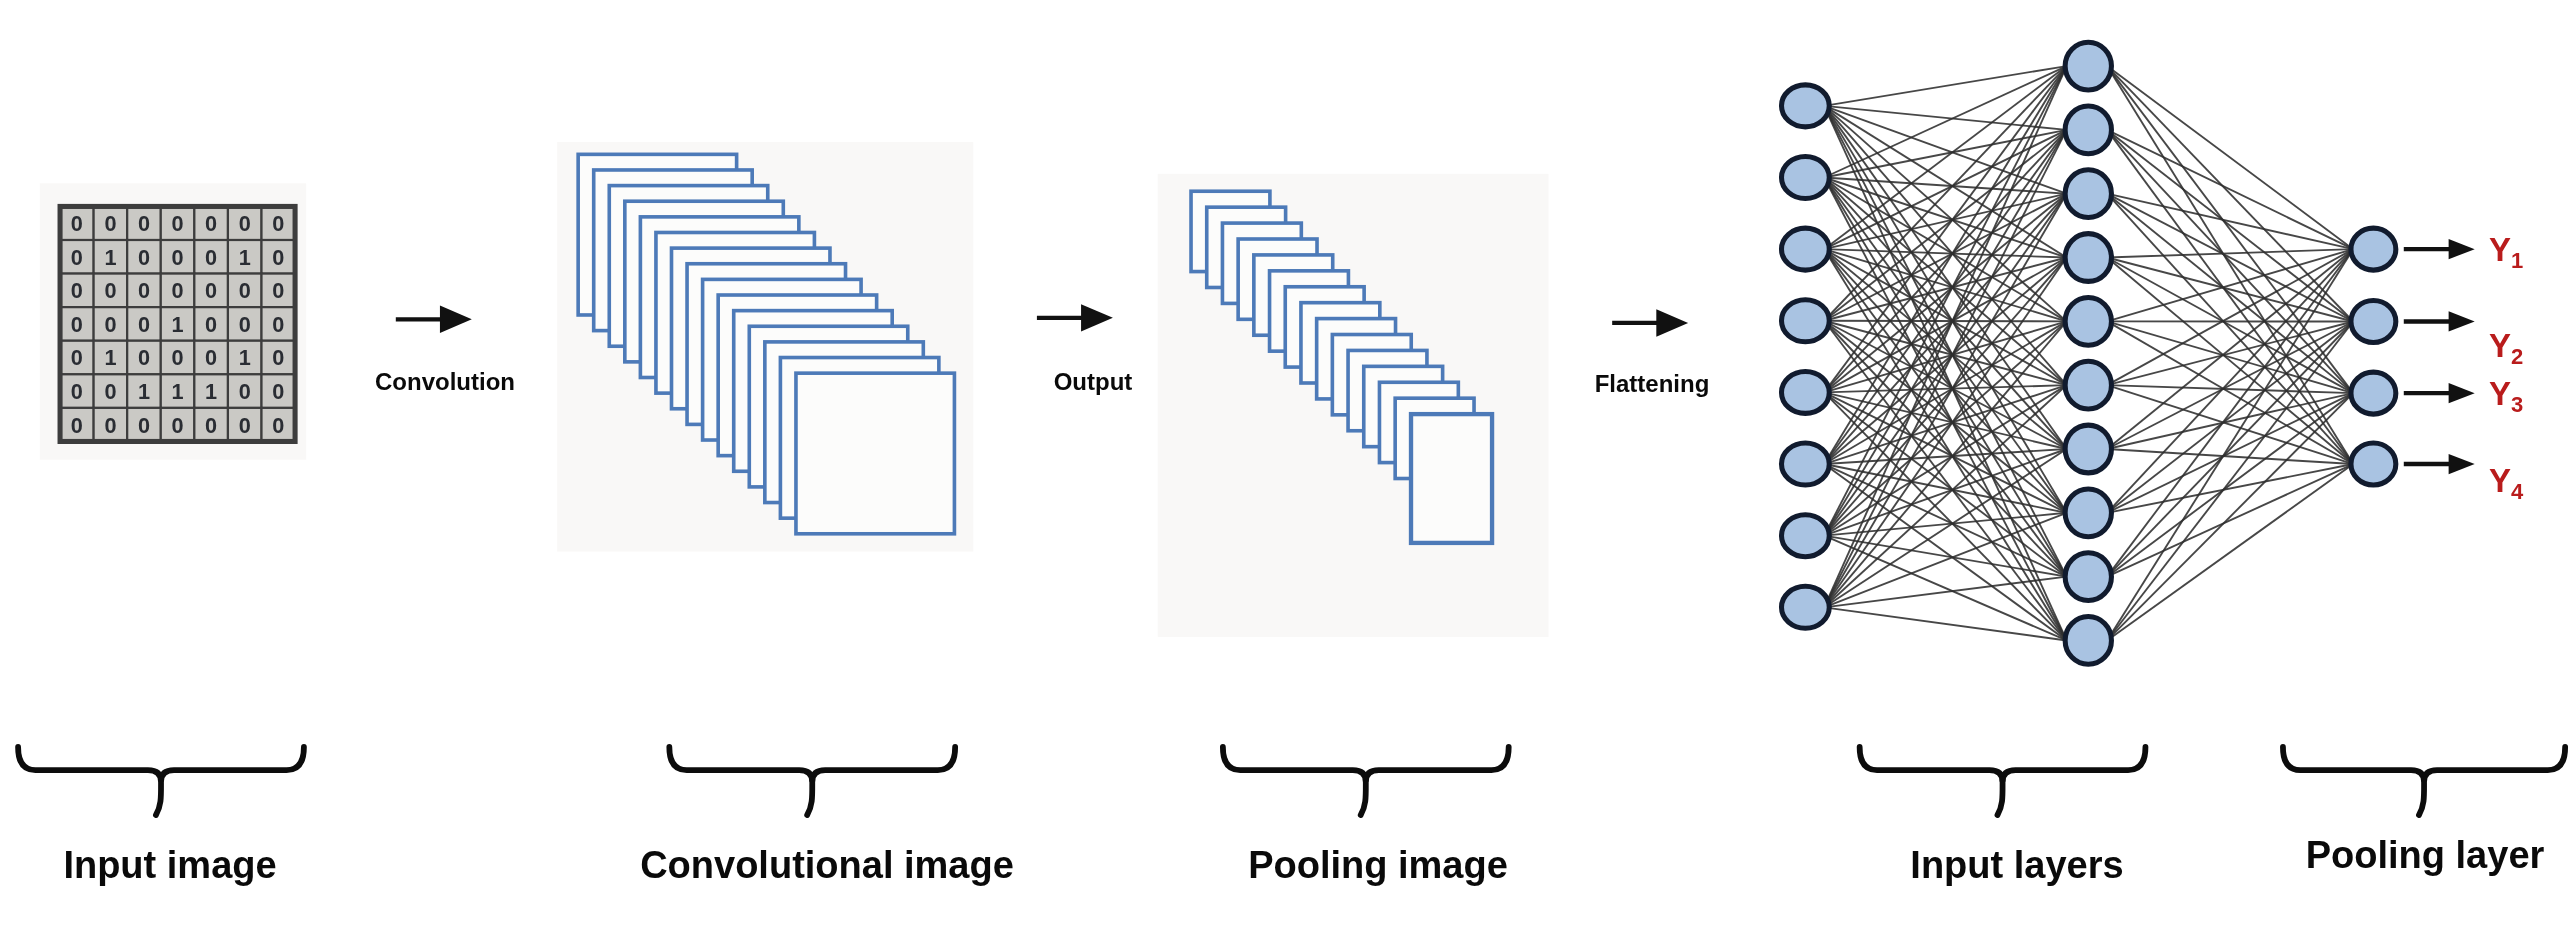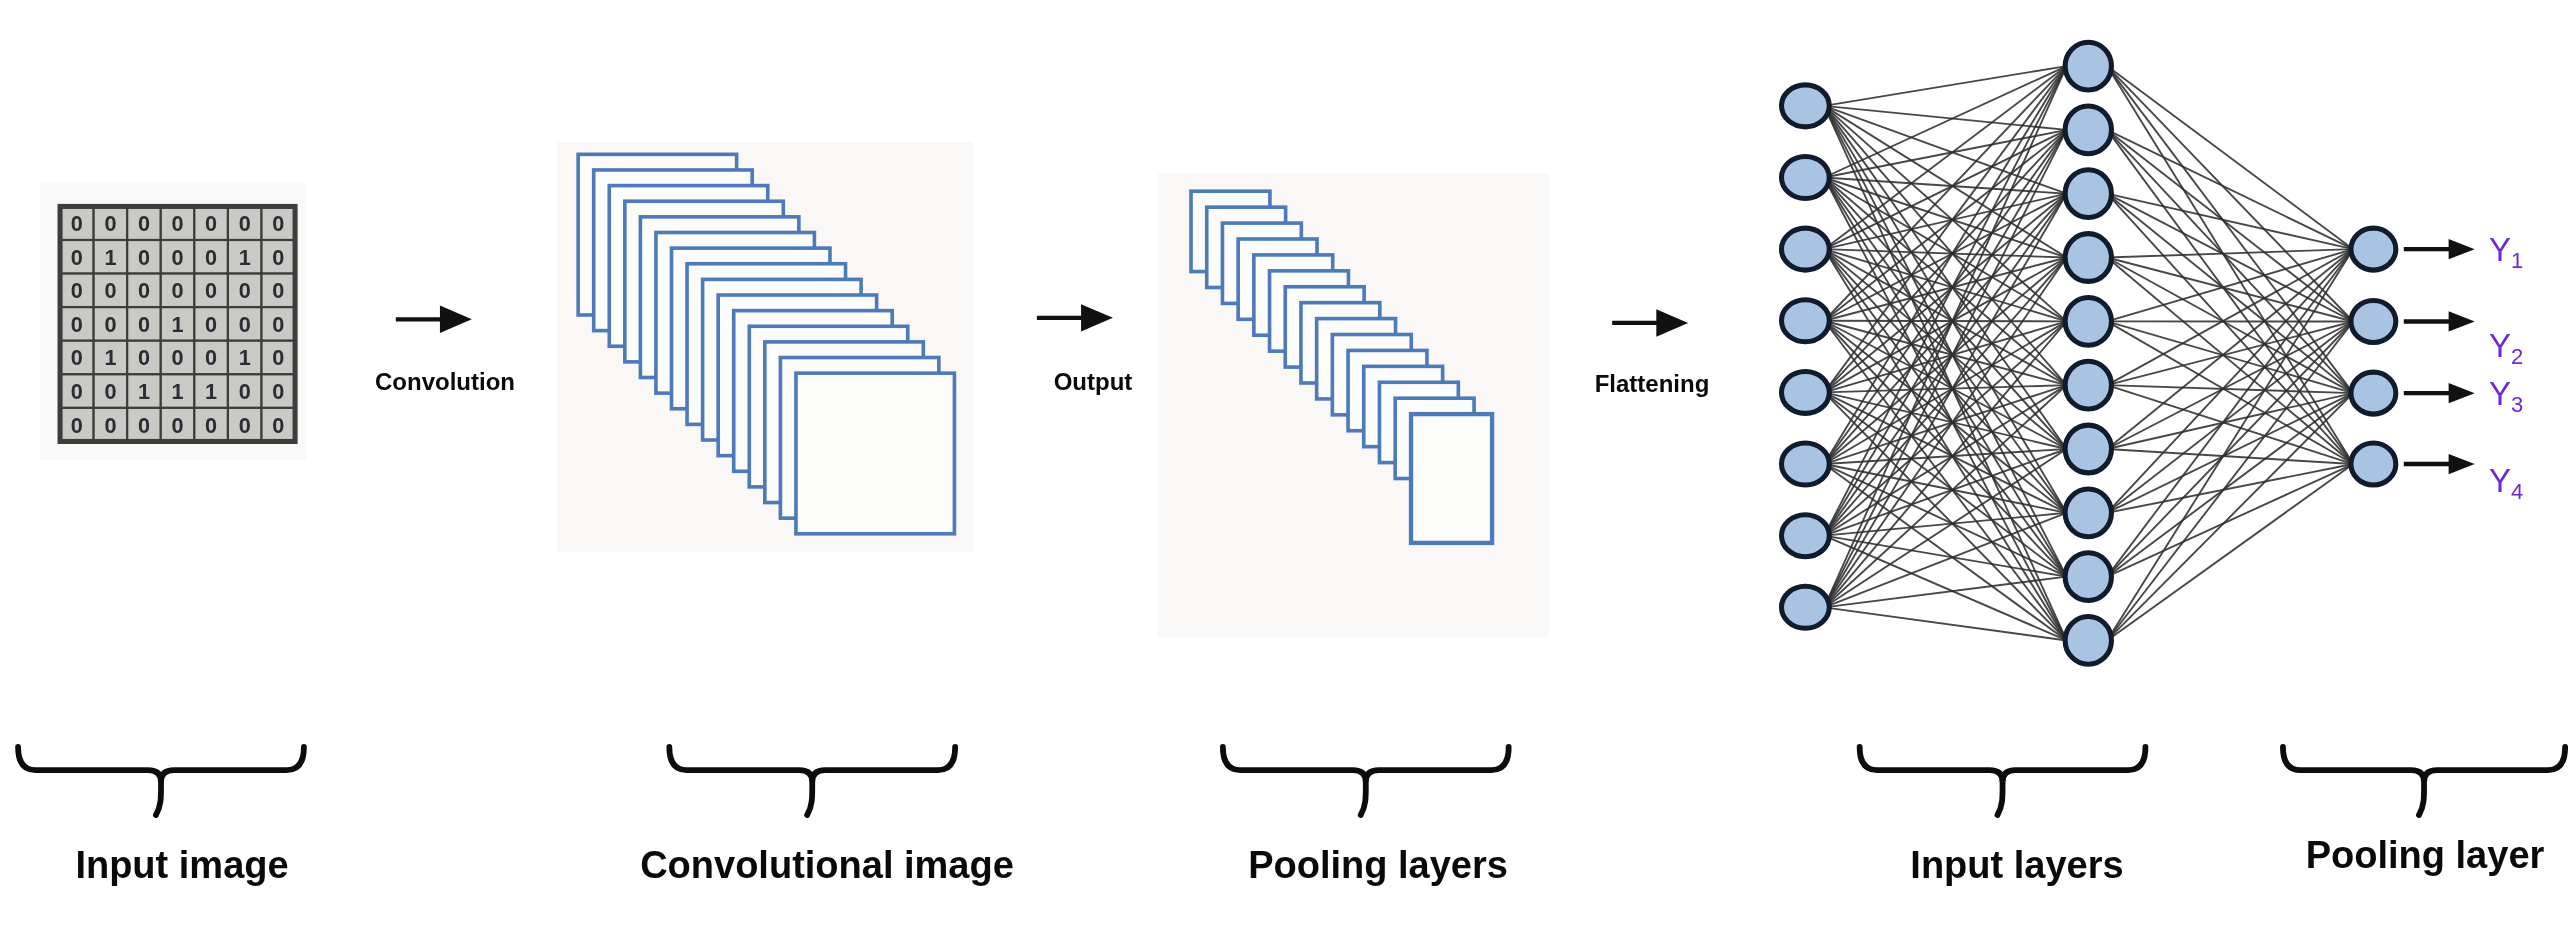--- a/index.html
+++ b/index.html
@@ -17,23 +17,23 @@
     font-weight:bold;
     color:#0a0a0a;
     white-space:nowrap;
     line-height:1;
   }
   .flowlbl{font-size:24px;}
   .bottomlbl{font-size:38px;}
   .ylab{
     position:absolute;
     transform:translate(0,-50%);
-    font-weight:normal;
+    font-weight:bold;
     font-size:33px;
-    color:#6d28d9;
+    color:#b91c1c;
     white-space:nowrap;
     line-height:1;
   }
   .ylab sub{font-size:22px;line-height:0;}
 </style>
 </head>
 <body>
 
 <div class="canvas">
 
@@ -395,25 +395,25 @@
         </g>
       </g>
     </svg>
 
   <div class="lbl flowlbl" style="left:445px;top:382px">Convolution</div>
 
   <div class="lbl flowlbl" style="left:1093px;top:382px">Output</div>
 
   <div class="lbl flowlbl" style="left:1652px;top:384px">Flattening</div>
 
-  <div class="lbl bottomlbl" style="left:182px;top:865px">Input image</div>
+  <div class="lbl bottomlbl" style="left:170px;top:865px">Input image</div>
 
   <div class="lbl bottomlbl" style="left:827px;top:865px">Convolutional image</div>
 
-  <div class="lbl bottomlbl" style="left:1378px;top:865px">Pooling layers</div>
+  <div class="lbl bottomlbl" style="left:1378px;top:865px">Pooling image</div>
 
   <div class="lbl bottomlbl" style="left:2017px;top:865px">Input layers</div>
 
   <div class="lbl bottomlbl" style="left:2425px;top:855px">Pooling layer</div>
 
   <div id="y-labels">
       <div class="ylab" style="left: 2489px; top: 249px;">Y<sub>1</sub></div>
       <div class="ylab" style="left: 2489px; top: 321px; margin-top: 24px;">Y<sub>2</sub></div>
       <div class="ylab" style="left: 2489px; top: 393px;">Y<sub>3</sub></div>
       <div class="ylab" style="left: 2489px; top: 480px;">Y<sub>4</sub></div>

